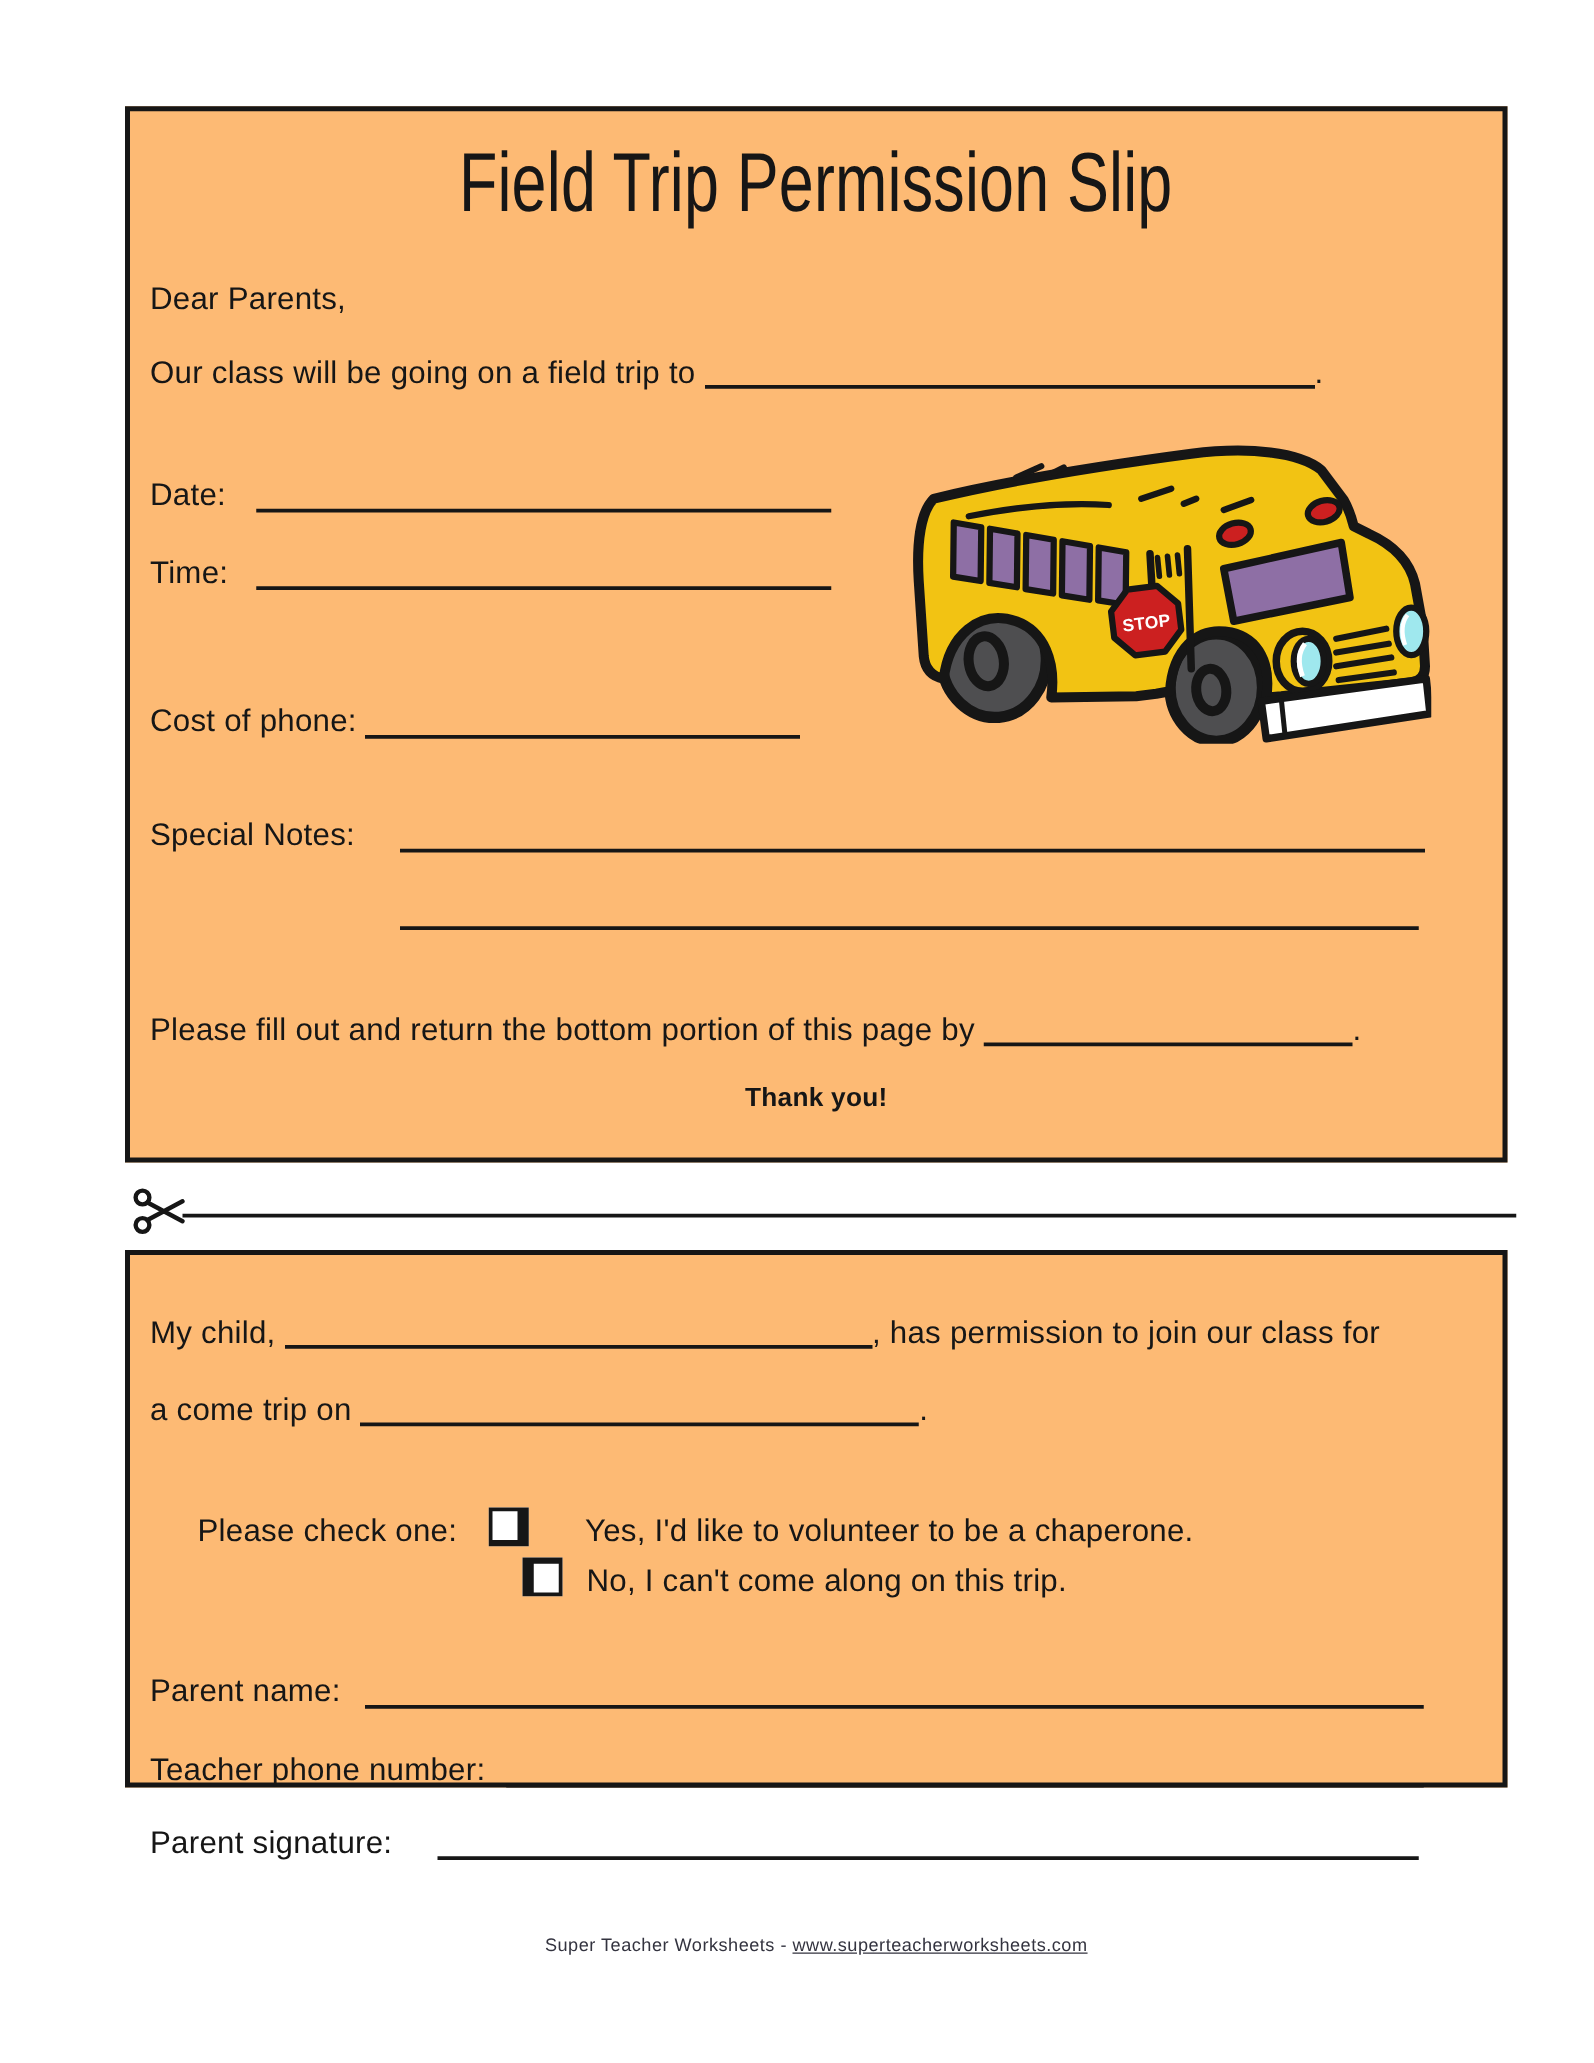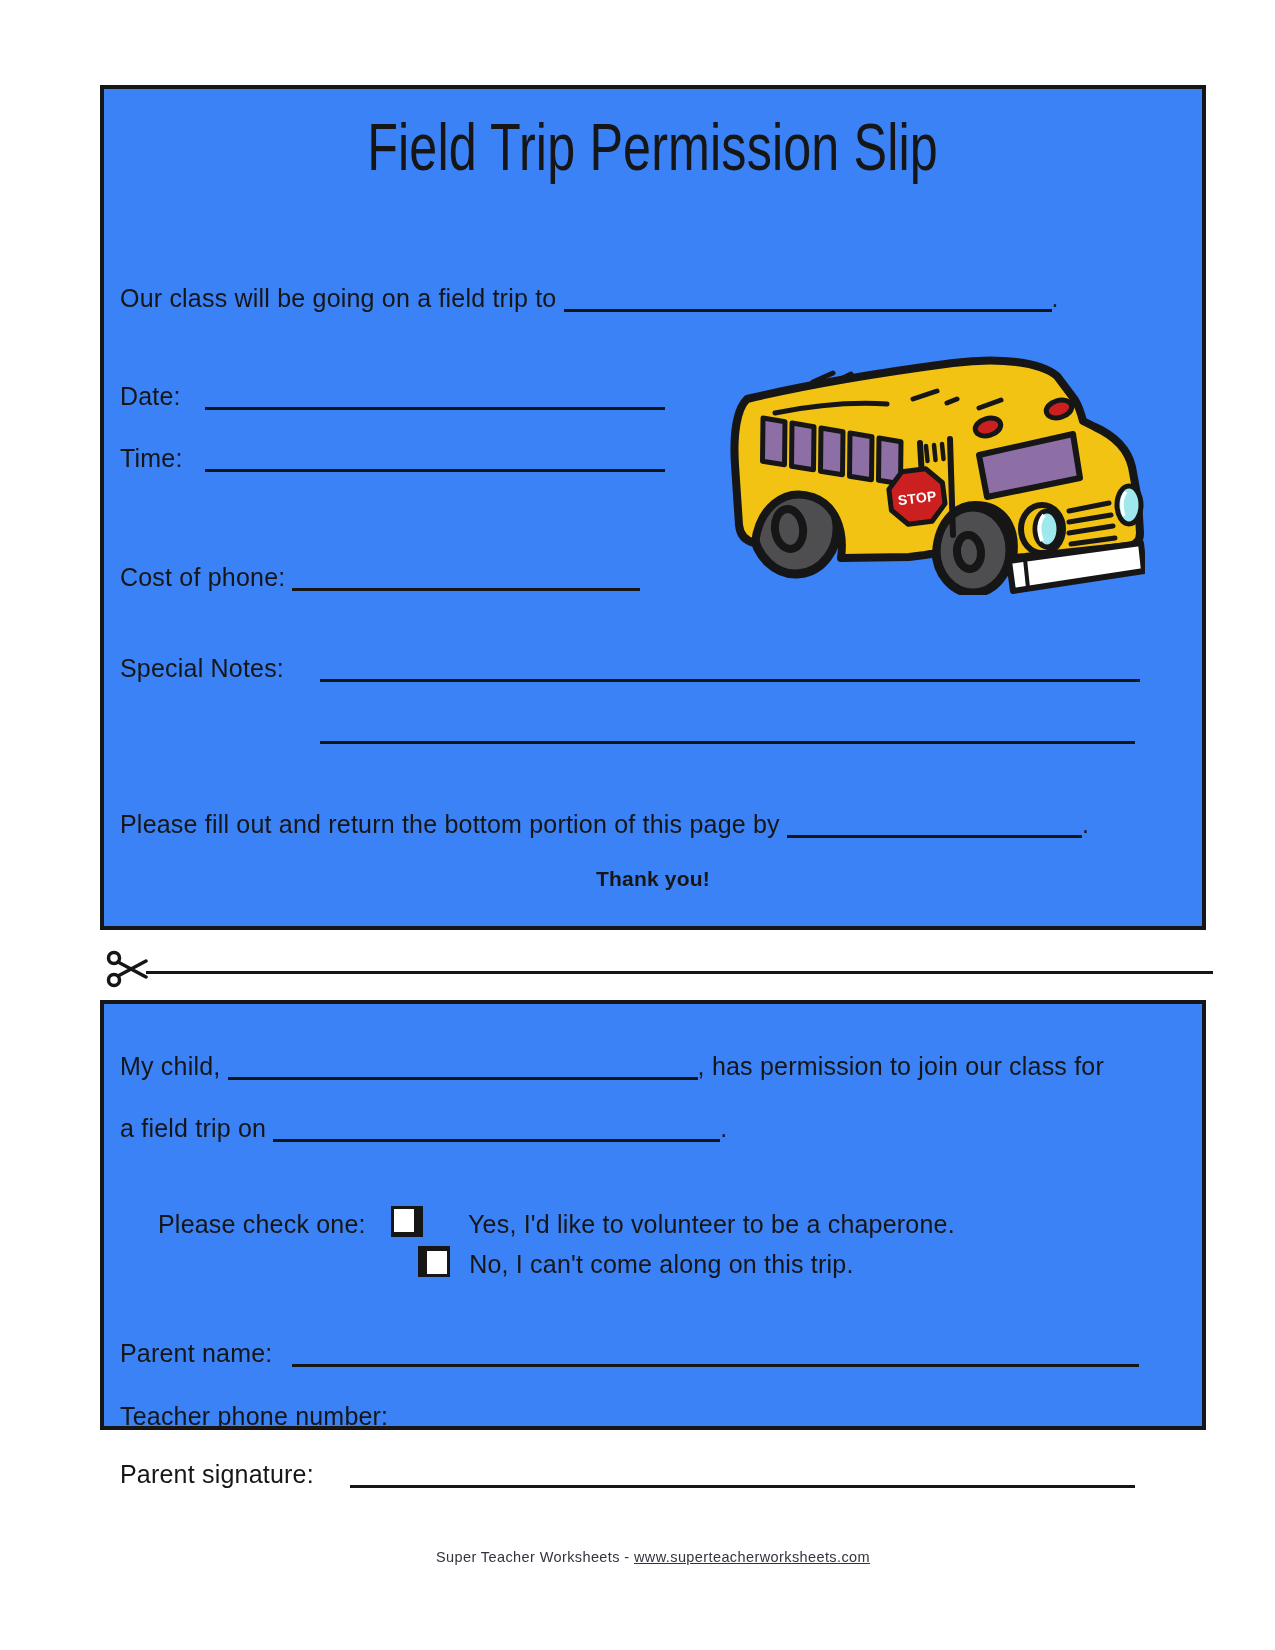--- a/index.html
+++ b/index.html
@@ -4,21 +4,21 @@
 <style>
   html,body { margin:0; padding:0; background:#888; }
   .page {
     position:relative; width:1275px; height:1650px; margin:0 auto;
     background:#ffffff; overflow:hidden;
     font-family:"Liberation Sans","DejaVu Sans",sans-serif;
     color:var(--ink,#161616); letter-spacing:0.2px;
   }
   .box {
     position:absolute; left:100px; width:1106px;
-    border:4px solid var(--ink,#161616); box-sizing:border-box; background:#3b82f6;
+    border:4px solid var(--ink,#161616); box-sizing:border-box; background:#fdba74;
   }
   #box-top    { top:85px;   height:845px; }
   #box-bottom { top:1000px; height:430px; }
 
   .row { position:absolute; left:0; width:100%; height:34px; font-size:25px; line-height:30px; white-space:nowrap; }
   .lbl { margin-left:16px; }
   .line { position:absolute; border-top:3px solid var(--ink,#161616); height:0; }
   .blank { display:inline-block; height:20px; border-bottom:3px solid var(--ink,#161616); position:relative; top:5px; }
 
   .title-row { position:absolute; top:20px; left:0; width:100%; text-align:center; }
@@ -48,20 +48,23 @@
 <body>
 
 <div class="page">
 
   <div class="box" id="box-top">
 
     <div class="title-row">
       <span>Field Trip Permission Slip</span>
     </div>
 
+    <div class="row" style="top:135px">
+      <span class="lbl">Dear Parents,</span>
+    </div>
 
     <div class="row" style="top:194px">
       <span class="lbl">Our class will be going on a field trip to</span>
       <span class="blank" style="width:488px"></span><span>.</span>
     </div>
 
     <div class="row" style="top:354px">
       <span class="lbl">Time:</span>
       <div class="line" style="left:101px; top:26px; width:460px"></div>
     </div>
@@ -173,21 +176,21 @@
   <div id="cut-line"></div>
 
   <div class="box" id="box-bottom">
 
     <div class="row" style="top:47px">
       <span class="lbl">My child,</span>
       <span class="blank" style="width:470px"></span><span>, has permission to join our class for</span>
     </div>
 
     <div class="row" style="top:109px">
-      <span class="lbl">a field trip on</span>
+      <span class="lbl">a come trip on</span>
       <span class="blank" style="width:447px"></span><span>.</span>
     </div>
 
     <div class="row" style="top:202px">
       <span style="margin-left:54px">Please check one:</span>
       <span class="cb cb-yes" style="margin-left:18px"></span>
       <span style="margin-left:38px">Yes, I'd like to volunteer to be a chaperone.</span>
     </div>
 
     <div class="row" style="top:242px">

